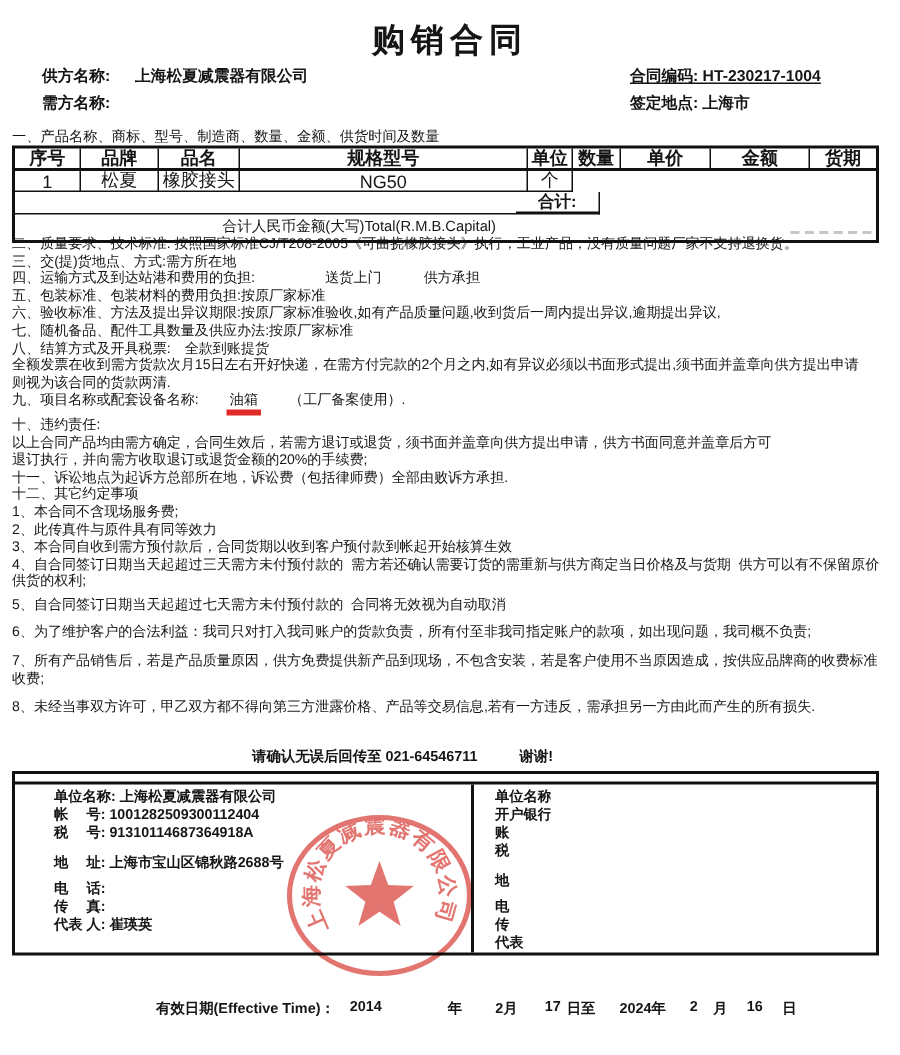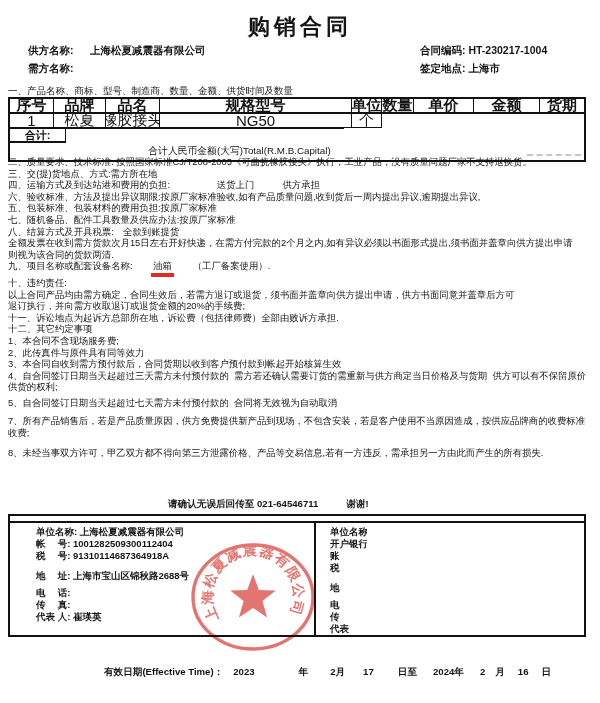--- a/index.html
+++ b/index.html
@@ -5,29 +5,29 @@
   html,body{margin:0;padding:0;background:#ffffff;}
   .page{position:relative;width:600px;height:703px;background:#fff;overflow:hidden;
         font-family:"Liberation Sans", sans-serif;color:#151515;}
   .abs{position:absolute;}
   .title{top:12px;left:0;width:100%;text-align:center;font-size:22px;font-weight:bold;letter-spacing:4px;}
   .hline{font-size:10.5px;font-weight:bold;white-space:pre;}
   .secline{font-size:9.5px;white-space:pre;}
   
   .ptable{left:8px;top:97px;width:578px;border:2px solid #111;box-sizing:border-box;background:#fff;}
   .ptable .row{display:flex;box-sizing:border-box;}
-  .ptable .cell{box-sizing:border-box;font-size:15px;text-align:center;overflow:hidden;
+  .ptable .cell{box-sizing:border-box;font-size:12px;text-align:center;overflow:hidden;
                 display:flex;align-items:center;justify-content:center;white-space:nowrap;}
   .r1{height:15px;border-bottom:2px solid #111;}
   .r1 .cell{font-weight:bold;border-right:1.5px solid #111;}
   .r1 .cell:last-child{border-right:none;}
   .r2{height:14px;}
   .r2 .cell{border-right:1.5px solid #111;border-bottom:1.5px solid #111;}
   .r2 .open{border-right:none;border-bottom:none;}
-  .r3{height:15px;flex-direction:column;}
+  .r3{height:15px;}
   .r3 .cell{border:none;}
   .r3 .filler{border-bottom:1.5px solid #111;}
   .r3 .total{font-weight:bold;font-size:11px;border-right:1.5px solid #111;border-bottom:2px solid #111;}
   .r4{height:17px;position:relative;}
   .r4 .cap{width:100%;display:flex;align-items:center;justify-content:center;font-size:9.8px;
            padding-right:115px;box-sizing:border-box;white-space:nowrap;}
   .scan-dash{position:absolute;right:3px;bottom:4px;width:54px;border-bottom:2px dashed #c6c6c6;}
   
   .clauses{left:8px;top:156px;width:585px;font-size:9.4px;line-height:11.6px;}
   .cl{white-space:pre-wrap;}
@@ -57,21 +57,21 @@
 </style>
 </head>
 <body>
 
 <div class="page">
 
   <div class="abs title">购销合同</div>
 
   <span class="abs hline" style="left:28px;top:44px;">供方名称:</span>
   <span class="abs hline" style="left:90px;top:44px;">上海松夏减震器有限公司</span>
-  <span class="abs hline" style="left:420px;top:44px;">合同编码: HT-230217-1004</span>
+  <span class="abs hline" style="left:420px;top:44px;text-decoration:underline;">合同编码: HT-230217-1004</span>
   <span class="abs hline" style="left:28px;top:62px;">需方名称:</span>
   <span class="abs hline" style="left:420px;top:62px;">签定地点: 上海市</span>
 
   <span class="abs secline" style="left:8px;top:85px;">一、产品名称、商标、型号、制造商、数量、金额、供货时间及数量</span>
 
   <div class="abs ptable">
     <div class="row r1">
       <div class="cell" style="width:44px;">序号</div>
       <div class="cell" style="width:52px;">品牌</div>
       <div class="cell" style="width:54px;">品名</div>
@@ -98,37 +98,38 @@
     <div class="row r4">
       <div class="cap">合计人民币金额(大写)Total(R.M.B.Capital)</div>
       <div class="scan-dash"></div>
     </div>
   </div>
 
   <div class="abs clauses">
     <div class="cl">二、质量要求、技术标准: 按照国家标准CJ/T208-2005《可曲挠橡胶接头》执行，工业产品，没有质量问题厂家不支持退换货。</div>
     <div class="cl">三、交(提)货地点、方式:需方所在地</div>
     <div class="cl">四、运输方式及到达站港和费用的负担:　　　　　送货上门　　　供方承担</div>
+    <div class="cl">五、包装标准、包装材料的费用负担:按原厂家标准</div>
     <div class="cl">六、验收标准、方法及提出异议期限:按原厂家标准验收,如有产品质量问题,收到货后一周内提出异议,逾期提出异议,</div>
-    <div class="cl">五、包装标准、包装材料的费用负担:按原厂家标准</div>
     <div class="cl">七、随机备品、配件工具数量及供应办法:按原厂家标准</div>
     <div class="cl">八、结算方式及开具税票:　全款到账提货</div>
     <div class="cl">全额发票在收到需方货款次月15日左右开好快递，在需方付完款的2个月之内,如有异议必须以书面形式提出,须书面并盖章向供方提出申请</div>
     <div class="cl">则视为该合同的货款两清.</div>
     <div class="cl"><span>九、项目名称或配套设备名称:　　</span><span class="hl">油箱</span><span>　　（工厂备案使用）.</span></div>
     <div class="cl">十、违约责任:</div>
     <div class="cl">以上合同产品均由需方确定，合同生效后，若需方退订或退货，须书面并盖章向供方提出申请，供方书面同意并盖章后方可</div>
     <div class="cl">退订执行，并向需方收取退订或退货金额的20%的手续费;</div>
     <div class="cl">十一、诉讼地点为起诉方总部所在地，诉讼费（包括律师费）全部由败诉方承担.</div>
     <div class="cl">十二、其它约定事项</div>
     <div class="cl">1、本合同不含现场服务费;</div>
     <div class="cl">2、此传真件与原件具有同等效力</div>
     <div class="cl">3、本合同自收到需方预付款后，合同货期以收到客户预付款到帐起开始核算生效</div>
     <div class="cl">4、自合同签订日期当天起超过三天需方未付预付款的  需方若还确认需要订货的需重新与供方商定当日价格及与货期  供方可以有不保留原价供货的权利;</div>
     <div class="cl mt4">5、自合同签订日期当天起超过七天需方未付预付款的  合同将无效视为自动取消</div>
+    <div class="cl mt7">6、为了维护客户的合法利益：我司只对打入我司账户的货款负责，所有付至非我司指定账户的款项，如出现问题，我司概不负责;</div>
     <div class="cl mt7">7、所有产品销售后，若是产品质量原因，供方免费提供新产品到现场，不包含安装，若是客户使用不当原因造成，按供应品牌商的收费标准收费;</div>
     <div class="cl mt8">8、未经当事双方许可，甲乙双方都不得向第三方泄露价格、产品等交易信息,若有一方违反，需承担另一方由此而产生的所有损失.</div>
   </div>
 
   <div class="abs confirm">
     <span class="t1">请确认无误后回传至 021-64546711</span>
     <span class="t2">谢谢!</span>
   </div>
 
   <div class="abs btable">
@@ -166,25 +167,25 @@
         <path id="sealArc" d="M 33.2,80.5 A 41,41 0 1 1 98.8,80.5" fill="none"></path>
         <text font-size="13.5" fill="#d8403a" font-weight="bold" letter-spacing="1">
           <textPath href="#sealArc" startOffset="2" textLength="172" lengthAdjust="spacingAndGlyphs">上海松夏减震器有限公司</textPath>
         </text>
       </g>
     </svg>
   </div>
 
   <div class="abs dates">
     <span class="lab">有效日期(Effective Time)：</span>
-    <span style="margin-left:10px;">2023</span>
+    <span style="margin-left:10px;">2014</span>
     <span style="margin-left:44px;">年</span>
     <span style="margin-left:22px;">2月</span>
     <span style="margin-left:18px;">17</span>
-    <span style="margin-left:24px;">日至</span>
+    <span style="margin-left:4px;">日至</span>
     <span style="margin-left:16px;">2024年</span>
     <span style="margin-left:16px;">2</span>
     <span style="margin-left:10px;">月</span>
     <span style="margin-left:13px;">16</span>
     <span style="margin-left:13px;">日</span>
   </div>
 
 </div>
 
 </body></html>

